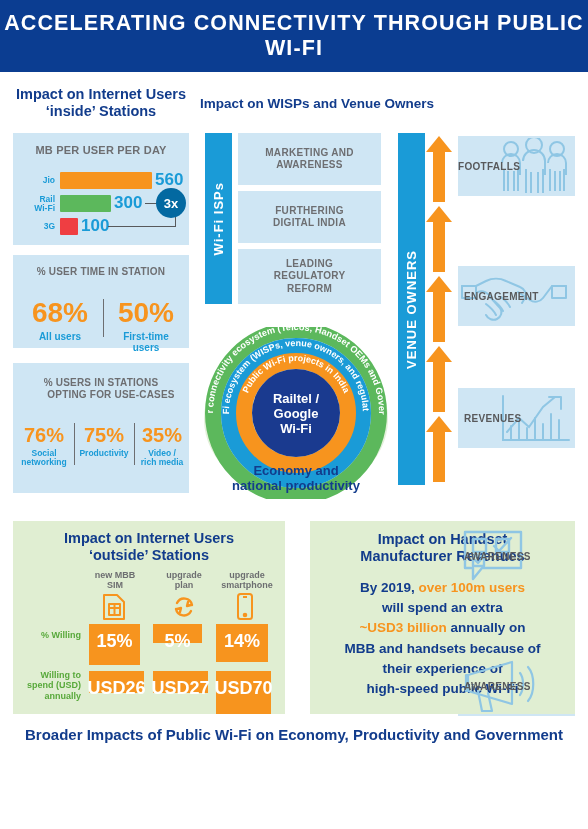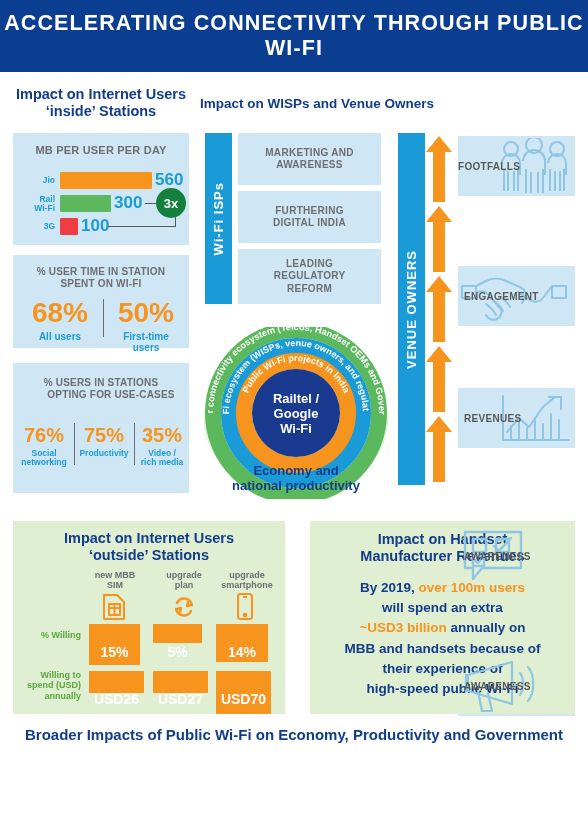--- a/index.html
+++ b/index.html
@@ -36,21 +36,21 @@
     color:#6d6e71; font-weight:bold; text-align:center;
     line-height:1.2; letter-spacing:.2px;
   }
 
   
   .barlabel { color:#1a9bd7; font-weight:bold; font-size:8.5px; text-align:right; line-height:1.1; }
   .barnum { color:#1a9bd7; font-weight:bold; font-size:17px; }
   .bar { height:17px; border-radius:1px; }
   .badge3x {
     width:30px; height:30px; border-radius:50%;
-    background:#15803d; color:#ffffff; font-weight:bold; font-size:13px;
+    background:#0369a1; color:#ffffff; font-weight:bold; font-size:13px;
     display:flex; align-items:center; justify-content:center;text-align:right;
   }
   .leader { background:#58595b; }
 
   
   .bigpct { color:#f7941e; font-weight:bold; font-size:28px; line-height:1; text-align:center; }
   .bigsub { color:#1a9bd7; font-weight:bold; font-size:10px; line-height:1.1; text-align:center; }
   .vdiv { background:#6d6e71; width:1.4px; }
 
   .pct3 { color:#f7941e; font-weight:bold; font-size:20px; line-height:1; text-align:center; }
@@ -75,21 +75,21 @@
     position:relative; overflow:hidden;
   }
   .venuebox .vlabel { position:relative; z-index:2; }
   .venuebox svg { position:absolute; right:4px; top:50%; transform:translateY(-50%); z-index:1; }
 
   
   .gbox { background:#e0eed2; }
   .gtitle { color:#123c8c; font-weight:bold; text-align:center; line-height:1.2; }
 
   .obar { background:#f7941e; color:#ffffff; font-weight:bold; display:flex; align-items:flex-start; justify-content:center; }
-  .obar .v { padding-top:20px; font-size:14px; }
+  .obar .v { padding-top:7px; font-size:18px; }
   .glab { color:#58a93b; font-weight:bold; font-size:9px; line-height:1.15; text-align:right; }
   .chead { color:#6d6e71; font-weight:bold; font-size:9px; text-align:center; line-height:1.15; }
 
   .handtxt { color:#123c8c; font-weight:bold; font-size:13.5px; text-align:center; line-height:1.5; }
   .handtxt .hl { color:#f7941e; }
 
   
   #circle-diagram { left:196px; top:327px; width:200px; height:172px; }
   #circle-diagram svg { display:block; }
 </style>
@@ -127,21 +127,20 @@
   </div>
 
   <div class="abs leader" style="left:132px; top:70px; width:12px; height:1.4px;"></div>
   <div class="abs leader" style="left:95px; top:93px; width:68px; height:1.4px;"></div>
   <div class="abs leader" style="left:162px; top:78px; width:1.4px; height:16px;"></div>
   <div class="abs badge3x" style="left:143px; top:55px;">3x</div>
 </div>
 
 <div class="abs lb" style="left:13px; top:255px; width:176px; height:93px;">
   <div class="panel-title" style="font-size:10px; margin-top:11px;">% USER TIME IN STATION</div>
-  <div class="panel-title" style="font-size:10px;">SPENT ON WI-FI</div>
 
   <div class="abs" style="left:8px; top:44px; width:78px;">
     <div class="bigpct">68%</div>
     <div class="bigsub" style="margin-top:4px;">All users</div>
   </div>
   <div class="abs vdiv" style="left:90px; top:44px; height:38px;"></div>
   <div class="abs" style="left:95px; top:44px; width:76px;">
     <div class="bigpct">50%</div>
     <div class="bigsub" style="margin-top:4px;">First-time</div>
     <div class="bigsub">users</div>

